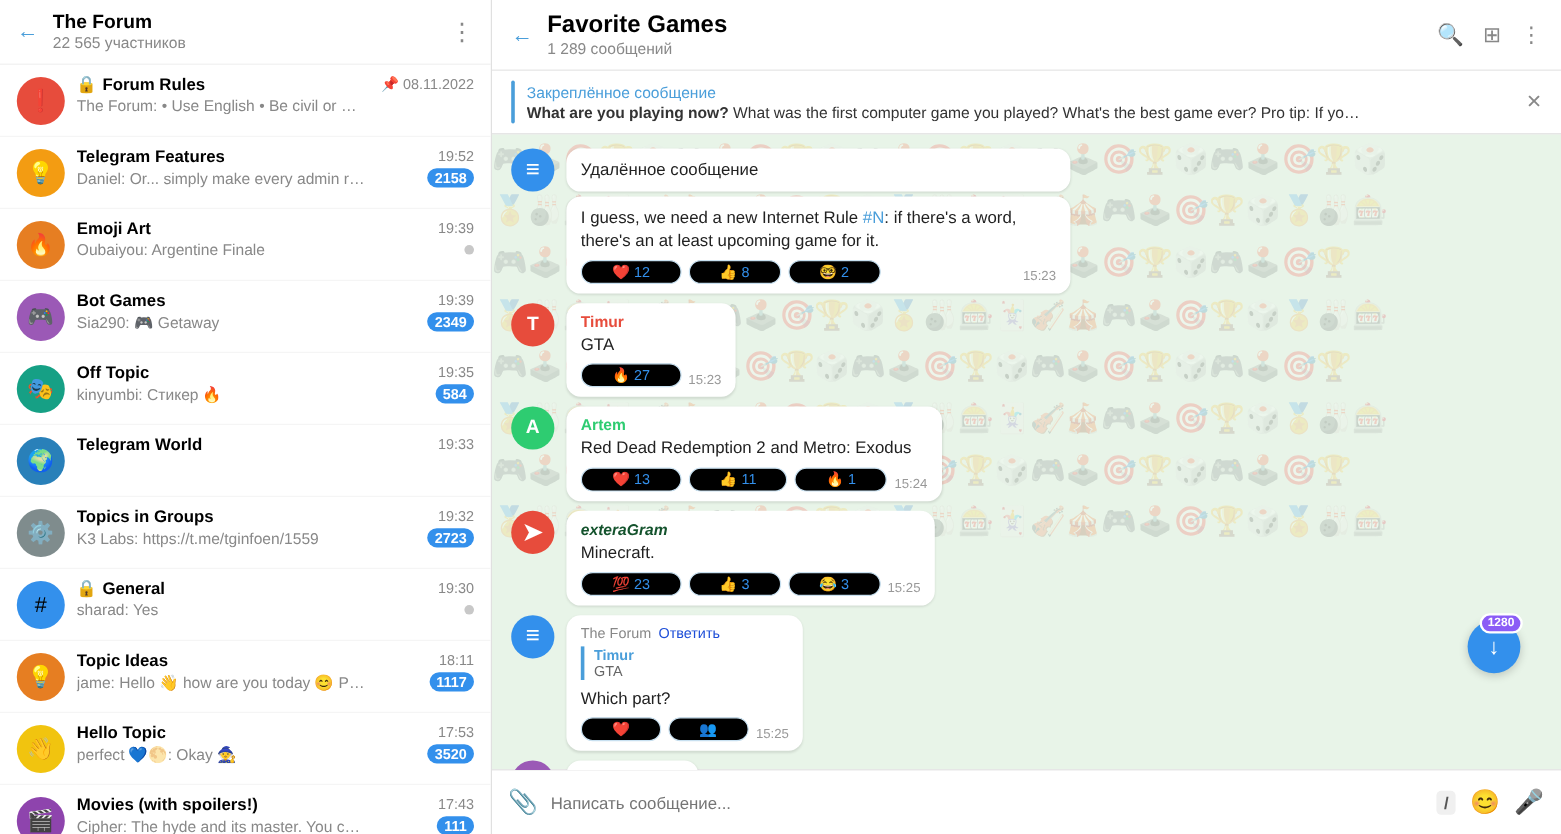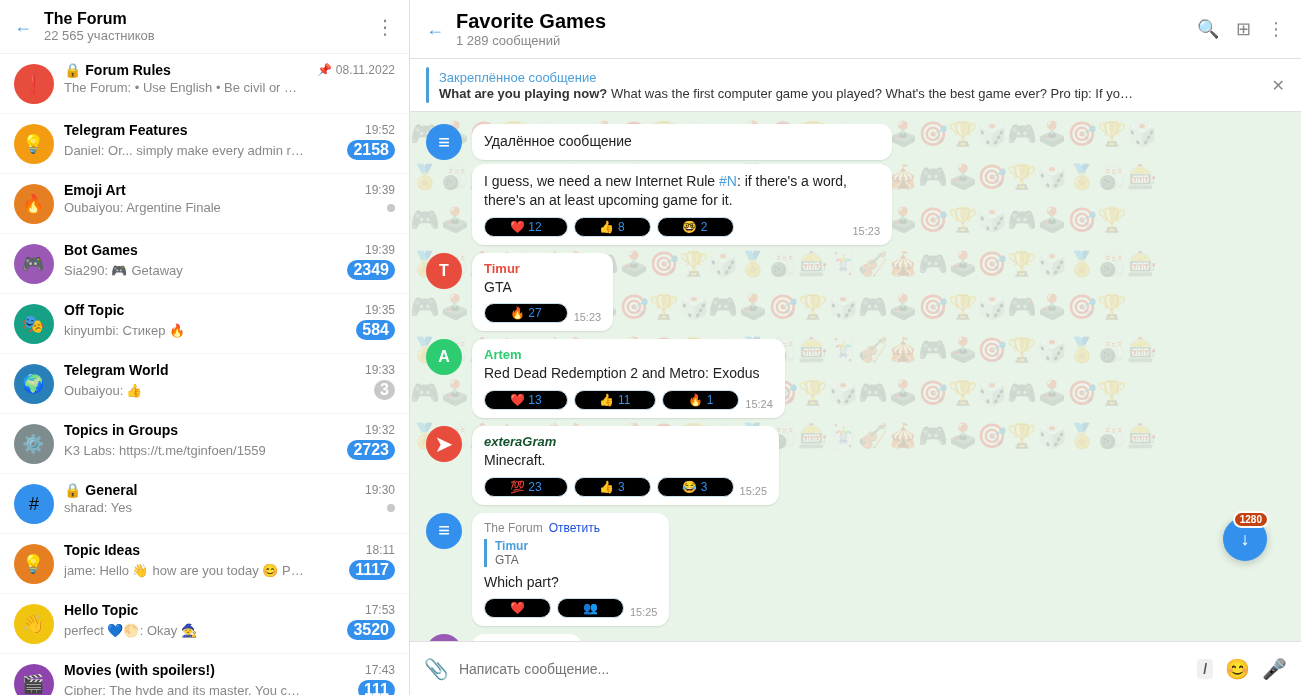--- a/index.html
+++ b/index.html
@@ -17,21 +17,21 @@
     .topic-list { flex: 1; overflow-y: auto; }
     .topic-item { display: flex; align-items: flex-start; padding: 8px 14px; gap: 10px; cursor: pointer; border-bottom: 1px solid #f5f5f5; min-height: 60px; }
 
     .topic-icon { width: 40px; height: 40px; border-radius: 50%; display: flex; align-items: center; justify-content: center; font-size: 18px; flex-shrink: 0; margin-top: 2px; }
     .topic-body { flex: 1; min-width: 0; }
     .topic-header-row { display: flex; justify-content: space-between; align-items: center; margin-bottom: 2px; }
     .topic-title { font-size: 14px; font-weight: 600; color: #000; white-space: nowrap; overflow: hidden; text-overflow: ellipsis; max-width: 220px; }
     .topic-time { font-size: 12px; color: #888; flex-shrink: 0; }
     .topic-preview-row { display: flex; justify-content: space-between; align-items: center; }
     .topic-preview { font-size: 13px; color: #888; white-space: nowrap; overflow: hidden; text-overflow: ellipsis; max-width: 240px; }
-    .topic-badge { background: #c8c8c8; color: #fff; font-size: 16px; font-weight: 600; border-radius: 10px; padding: 1px 6px; min-width: 20px; text-align: center; flex-shrink: 0; }
+    .topic-badge { background: #c8c8c8; color: #fff; font-size: 12px; font-weight: 600; border-radius: 10px; padding: 1px 6px; min-width: 20px; text-align: center; flex-shrink: 0; }
     .topic-badge.blue { background: #3390ec; }
     .topic-badge.muted { background: #c8c8c8; }
     .muted-dot { width: 8px; height: 8px; border-radius: 50%; background: #c8c8c8; flex-shrink: 0; }
 
     
     .right-panel { flex: 1; display: flex; flex-direction: column; background: #e8f4e8; }
     .right-header { display: flex; align-items: center; padding: 10px 16px; background: #fff; border-bottom: 1px solid #e0e0e0; gap: 12px; min-height: 54px; }
     .right-header .back-btn { color: #4a9eda; font-size: 18px; cursor: pointer; }
     .right-header-info { flex: 1; }
     .right-header-title { font-size: 20px; font-weight: 600; color: #000; }
@@ -74,21 +74,21 @@
 
     
     .bottom-bar { display: flex; align-items: center; padding: 8px 14px; background: #fff; border-top: 1px solid #e0e0e0; gap: 10px; min-height: 54px; }
     .attach-btn { color: #888; font-size: 20px; cursor: pointer; }
     .msg-input { flex: 1; border: none; outline: none; font-size: 14px; color: #333; background: transparent; }
     .bottom-icons { display: flex; gap: 12px; align-items: center; }
     .bottom-icons span { color: #888; font-size: 20px; cursor: pointer; }
 
     
     .scroll-down { position: absolute; bottom: 70px; right: 20px; width: 44px; height: 44px; border-radius: 50%; background: #3390ec; color: #fff; display: flex; align-items: center; justify-content: center; font-size: 18px; cursor: pointer; box-shadow: 0 2px 8px rgba(0,0,0,0.2); z-index: 10; }
-    .scroll-down-badge { position: absolute; top: -6px; right: -2px; background: #c2410c; border: 2px solid #fff; color: #fff; font-size: 10px; font-weight: 600; border-radius: 10px; padding: 1px 5px; }
+    .scroll-down-badge { position: absolute; top: -6px; right: -2px; background: #8b5cf6; border: 2px solid #fff; color: #fff; font-size: 10px; font-weight: 600; border-radius: 10px; padding: 1px 5px; }
 
     .chat-wrapper { flex: 1; display: flex; flex-direction: column; position: relative; overflow: hidden; }
   </style>
 </head>
 <body>
 
 <div class="left-panel">
   <div class="left-header">
     <span class="back-btn">←</span>
     <div class="left-header-info">
@@ -162,24 +162,20 @@
             <div class="topic-badge blue">584</div>
           </div>
         </div>
       </div>
       <div class="topic-item">
         <div class="topic-icon" style="background: rgb(41, 128, 185);">🌍</div>
         <div class="topic-body">
           <div class="topic-header-row">
             <div class="topic-title">Telegram World</div>
             <div class="topic-time">19:33</div>
-          </div>
-          <div class="topic-preview-row">
-            <div class="topic-preview">Oubaiyou: 👍</div>
-            <div class="topic-badge muted">3</div>
           </div>
         </div>
       </div>
       <div class="topic-item">
         <div class="topic-icon" style="background: rgb(127, 140, 141);">⚙️</div>
         <div class="topic-body">
           <div class="topic-header-row">
             <div class="topic-title">Topics in Groups</div>
             <div class="topic-time">19:32</div>
           </div>

